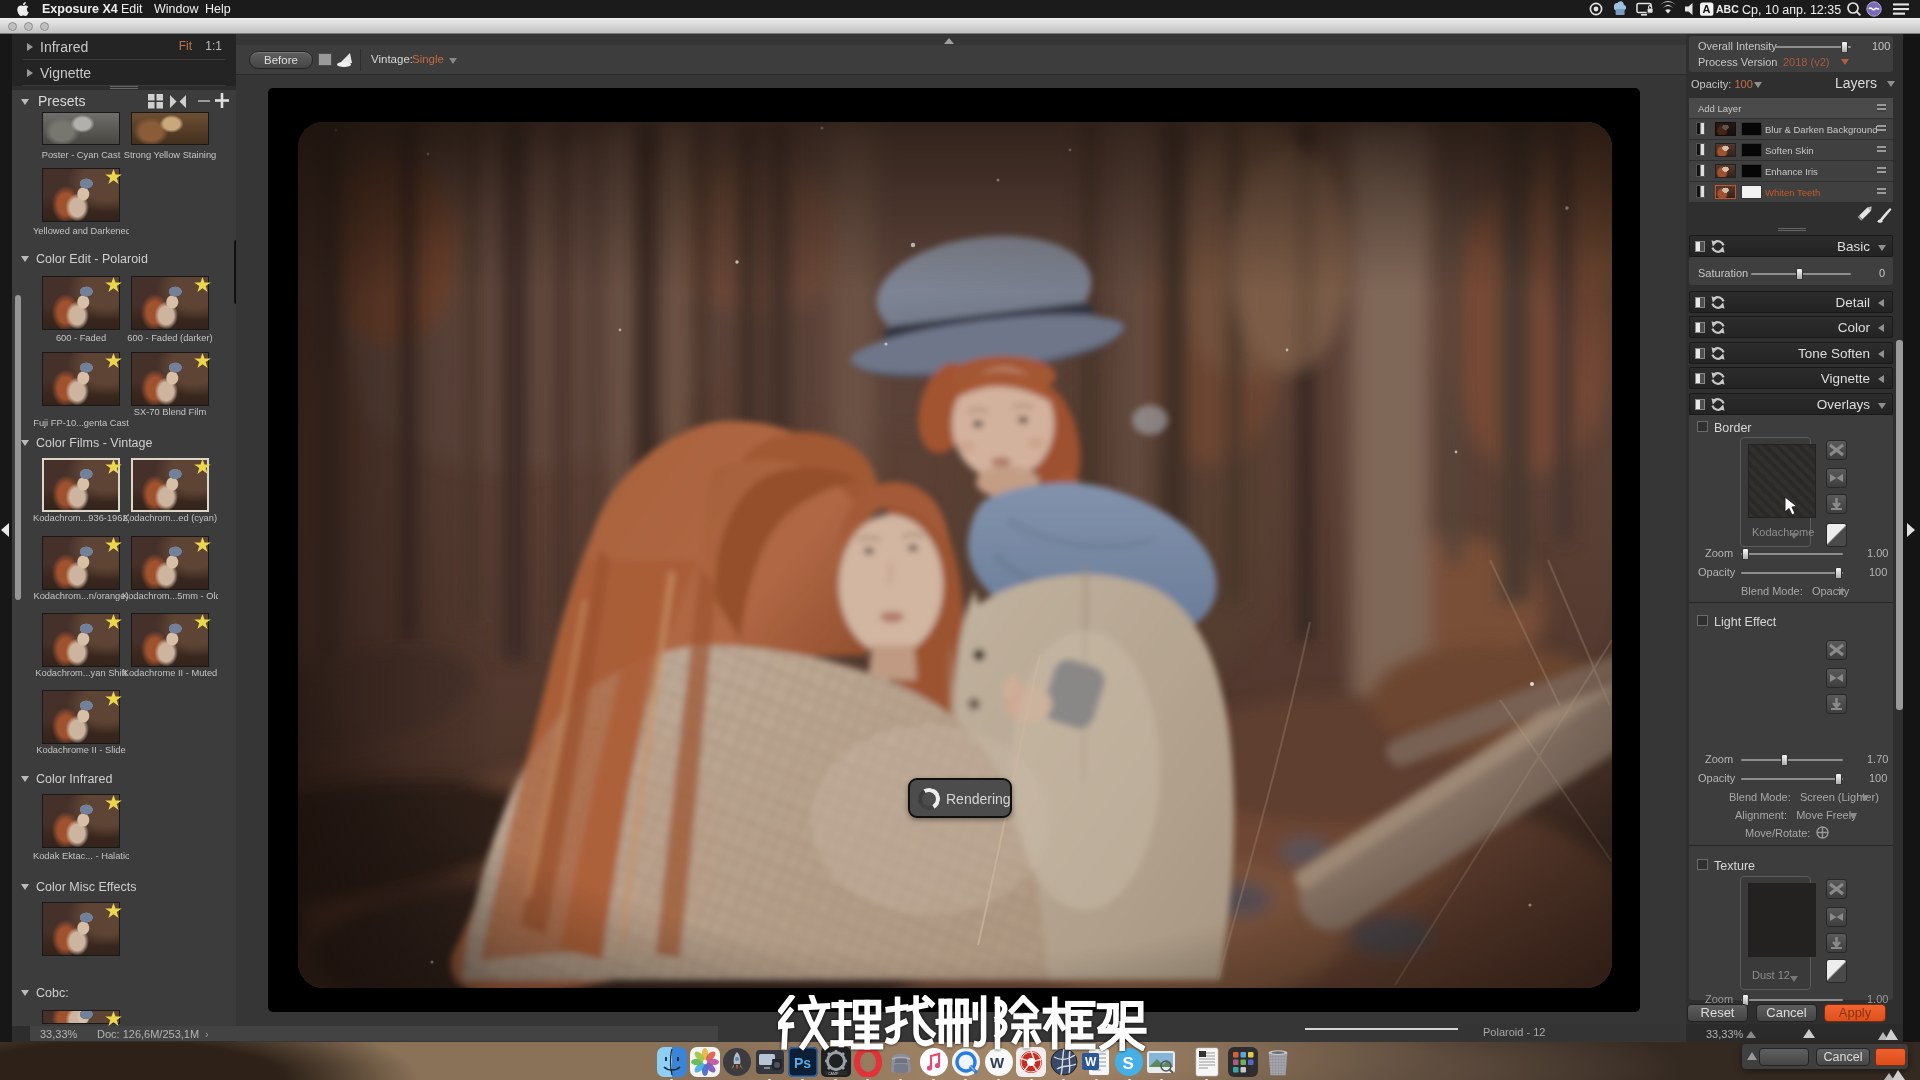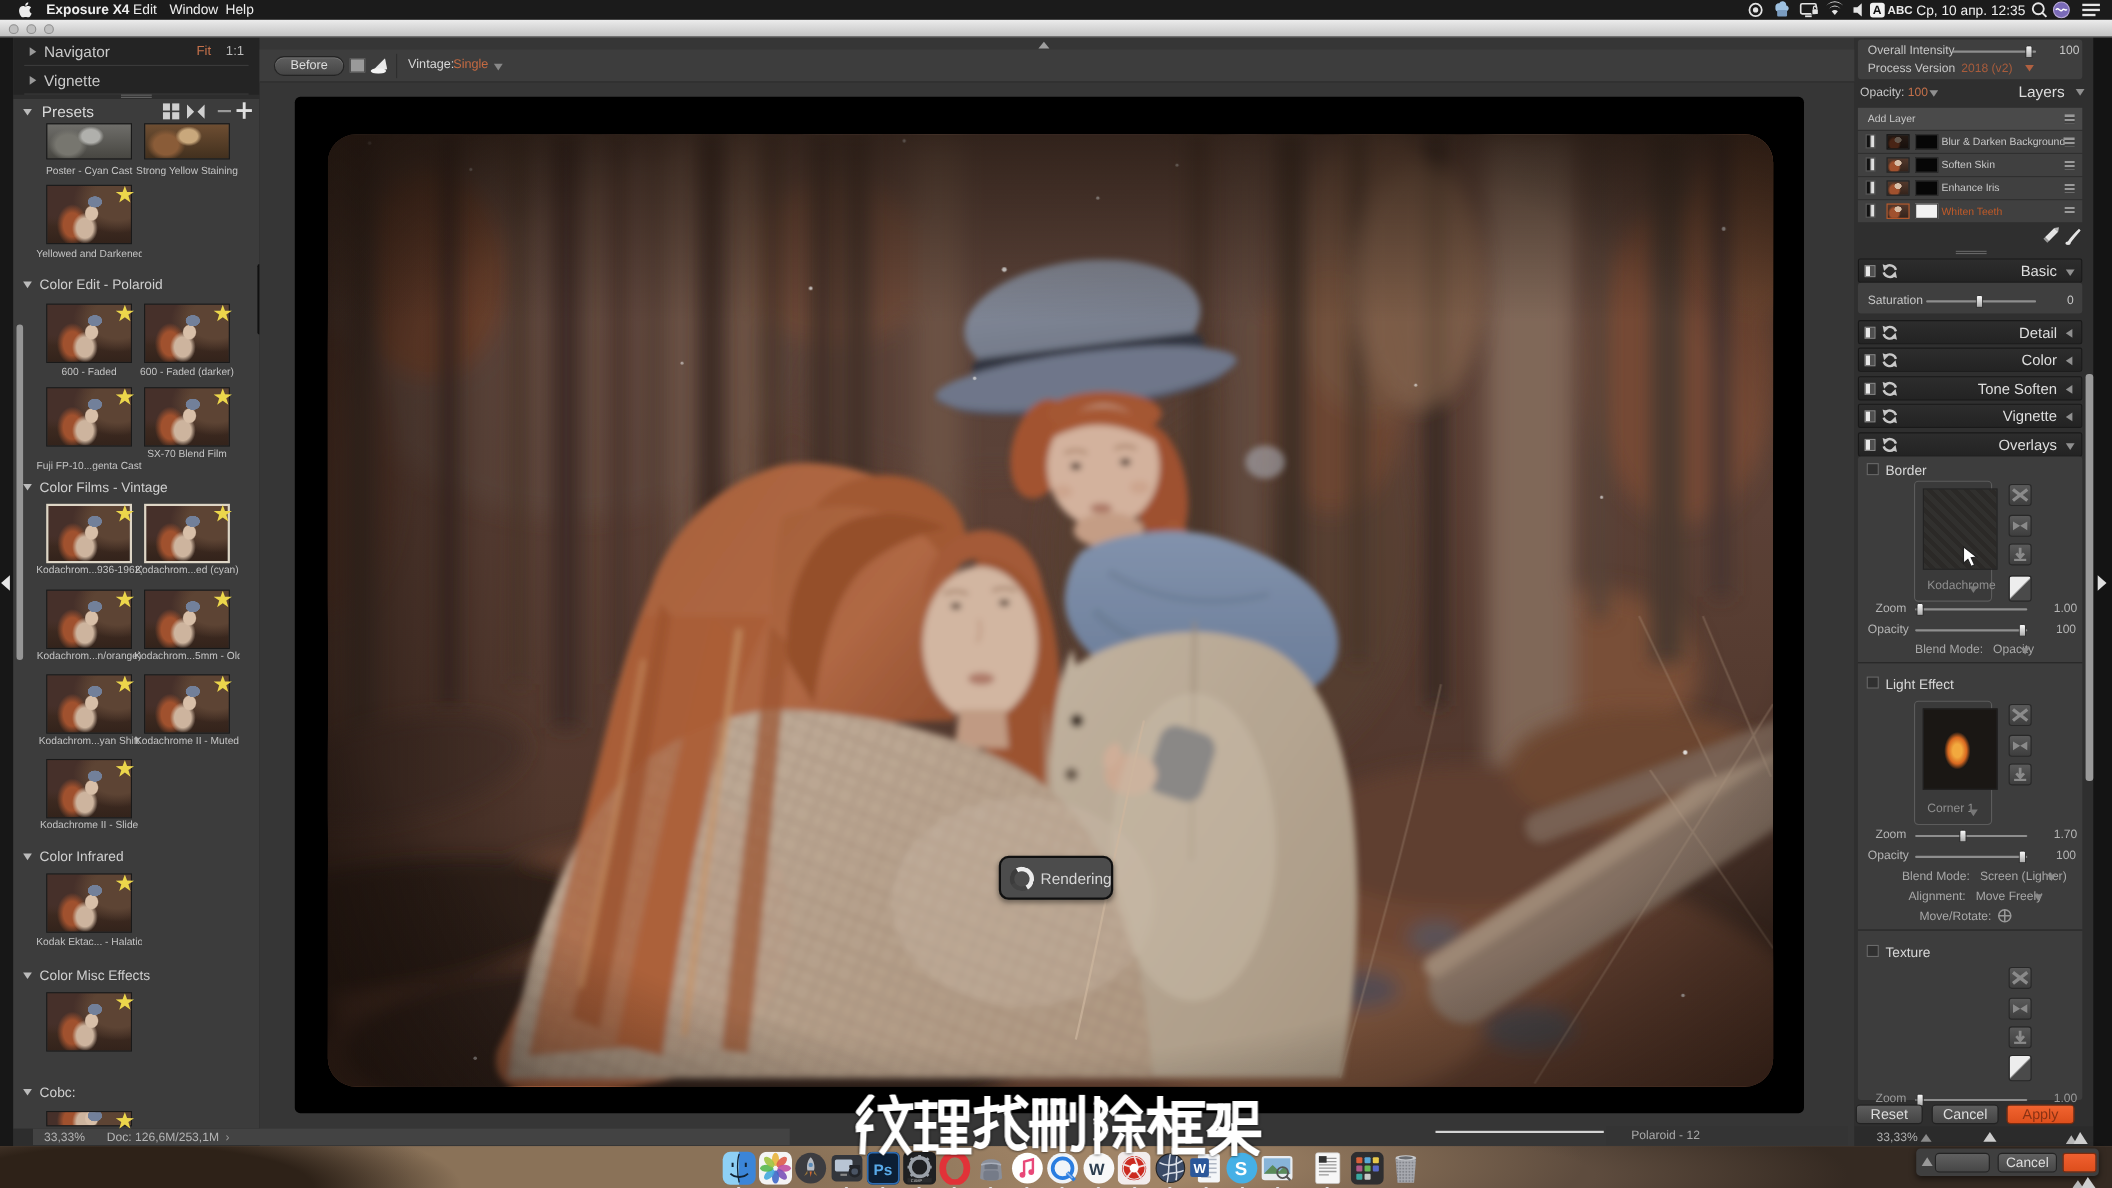--- a/index.html
+++ b/index.html
@@ -133,21 +133,21 @@
   <div class="tl" style="left:8px"></div>
     <div class="tl" style="left:24px"></div>
     <div class="tl" style="left:40px"></div>
 </div>
 <div class="ab" id="appbg"></div>
 <div class="ab" id="leftedge"></div>
 <div class="ab" id="leftpanel">
   <div id="lpTop">
     <div class="lprow" style="top:0">
         <div class="larr"></div>
-        <span class="cap">Navigator</span>
+        <span class="cap">Infrared</span>
       <span style="position:absolute;right:44px;top:5px;color:#c4704a;font-size:12px">Fit</span>
       <span style="position:absolute;right:14px;top:5px;color:#bbb;font-size:12px">1:1</span>
       </div>
     <div style="position:absolute;left:10px;top:25px;width:204px;border-top:1px solid #3a3a3a"></div>
     <div class="lprow" style="top:26px">
         <div class="larr"></div>
         <span class="cap">Vignette</span>
       </div>
     <div style="position:absolute;left:10px;top:51px;width:204px;border-top:1px solid #3a3a3a"></div>
   </div>
@@ -633,25 +633,20 @@
  <span style="position:absolute;left:178px;top:132px;color:#b4b4b4">1.00</span>
  <span style="position:absolute;left:9px;top:151px;color:#b4b4b4">Opacity</span>
  <div class="track" style="left:52px;top:157px;width:102px"></div>
       <div class="knob" style="left:146px;top:151.5px"></div>
  <span style="position:absolute;left:180px;top:151px;color:#b4b4b4">100</span>
  <span style="position:absolute;left:52px;top:170px;color:#a8a8a8">Blend Mode:&nbsp;&nbsp; Opacity</span>
  <div class="darr2" style="left:148px;top:174px;right:auto;border-top-color:#888"></div>
  <div style="position:absolute;left:0;top:187px;width:204px;border-top:1px solid #252525"></div>
  <div class="cb" style="left:8px;top:200px"></div>
       <span style="position:absolute;left:25px;top:200px;font-size:12.5px;color:#d8d8d8">Light Effect</span>
- <div class="pvf" style="top:222px;height:113px">
-   <div class="pvi" style="background:radial-gradient(14px 20px at 46% 52%,#f2a93e 30%,#d86820 60%,rgba(0,0,0,0) 85%),#1a1714"></div>
-   <span style="position:absolute;left:11px;top:91px;color:#8f8f8f">Corner  1</span>
-   <div class="darr2" style="right:12px;top:98px;border-top-color:#777"></div>
- </div>
  <div class="sbtn" style="top:225px"><svg width="19" height="18" viewBox="0 0 19 18">
           <path d="M3 4 L16 14 M16 4 L3 14" stroke="#8a8a8a" stroke-width="3"></path>
         </svg></div>
  <div class="sbtn" style="top:253px"><svg width="19" height="18" viewBox="0 0 19 18">
           <path d="M3 5 L9.5 9 L3 13 Z M16 5 L9.5 9 L16 13 Z" fill="#8a8a8a"></path>
         </svg></div>
  <div class="sbtn" style="top:279px"><svg width="19" height="18" viewBox="0 0 19 18">
           <path d="M9.5 3 L9.5 10 M6 8 L9.5 12 L13 8" stroke="#8a8a8a" stroke-width="2.5" fill="none"></path>
           <rect x="4" y="13" width="11" height="2" fill="#8a8a8a"></rect>
         </svg></div>
@@ -668,20 +663,25 @@
  <span style="position:absolute;left:46px;top:394px;color:#a8a8a8">Alignment:&nbsp;&nbsp; Move Freely</span>
  <div class="darr2" style="left:160px;top:398px;right:auto;border-top-color:#888"></div>
  <span style="position:absolute;left:56px;top:412px;color:#a8a8a8">Move/Rotate:</span>
  <svg style="position:absolute;left:126px;top:410px" width="15" height="15" viewBox="0 0 15 15">
         <circle cx="7.5" cy="7.5" r="5.5" stroke="#999" stroke-width="1.4" fill="none"></circle>
         <path d="M7.5 2 L7.5 13 M2 7.5 L13 7.5" stroke="#999" stroke-width="1.4"></path>
       </svg>
  <div style="position:absolute;left:0;top:430px;width:204px;border-top:1px solid #252525"></div>
  <div class="cb" style="left:8px;top:444px"></div>
       <span style="position:absolute;left:25px;top:444px;font-size:12.5px;color:#d8d8d8">Texture</span>
+ <div class="pvf" style="top:461px;height:114px">
+   <div class="pvi" style="background:#242220"></div>
+   <span style="position:absolute;left:11px;top:92px;color:#8f8f8f">Dust 12</span>
+   <div class="darr2" style="right:12px;top:99px;border-top-color:#777"></div>
+ </div>
  <div class="sbtn" style="top:464px"><svg width="19" height="18" viewBox="0 0 19 18">
           <path d="M3 4 L16 14 M16 4 L3 14" stroke="#8a8a8a" stroke-width="3"></path>
         </svg></div>
  <div class="sbtn" style="top:492px"><svg width="19" height="18" viewBox="0 0 19 18">
           <path d="M3 5 L9.5 9 L3 13 Z M16 5 L9.5 9 L16 13 Z" fill="#8a8a8a"></path>
         </svg></div>
  <div class="sbtn" style="top:518px"><svg width="19" height="18" viewBox="0 0 19 18">
           <path d="M9.5 3 L9.5 10 M6 8 L9.5 12 L13 8" stroke="#8a8a8a" stroke-width="2.5" fill="none"></path>
           <rect x="4" y="13" width="11" height="2" fill="#8a8a8a"></rect>
         </svg></div>

